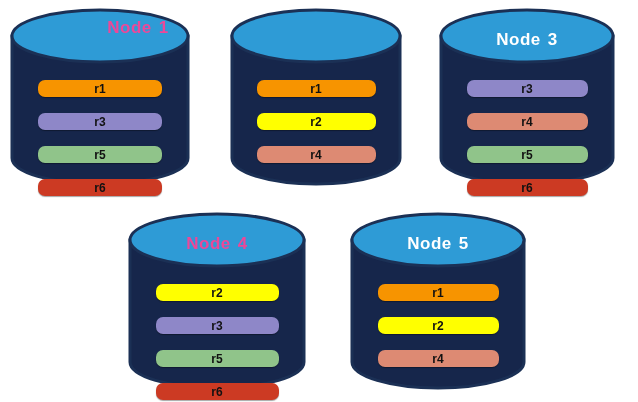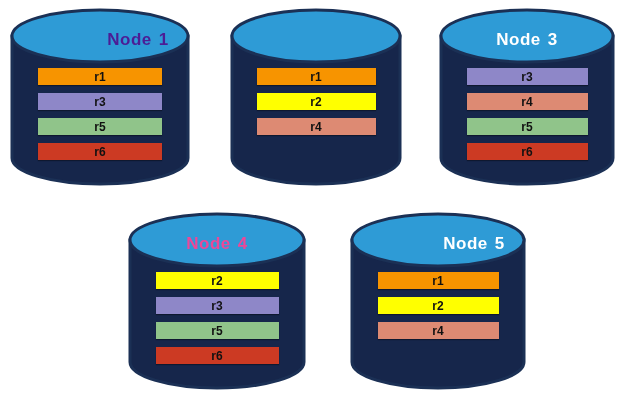--- a/index.html
+++ b/index.html
@@ -45,22 +45,22 @@
 
   
   .bars {
     position: absolute;
     left: 0;
     width: 100%;
   }
   .bar {
     position: relative;
     height: 17px;
-    border-radius: 0;
-    margin: 4px auto 8px auto;
+    border-radius: 7px;
+    margin: 16px auto 8px auto;
     box-sizing: border-box;
     box-shadow: 0 1px 1px rgba(0,0,0,0.35);
   }
   .bar:last-child {
     margin-bottom: 0;
   }
   .bar-label {
     position: absolute;
     left: 0;
     top: 0;
@@ -77,21 +77,21 @@
 </style>
 </head>
 <body>
 
 <div id="canvas" style="background: rgb(255, 255, 255);">
     <div class="node" style="left: 10px; top: 8px; width: 180px; height: 178px;">
       <svg class="node-svg" width="180" height="178" viewBox="0 0 180 178">
         <path d="M 2,28 L 2,150 A 88,26 0 0 0 178,150 L 178,28 Z" fill="#16264b" stroke="#1b3055" stroke-width="3"></path>
         <ellipse cx="90" cy="28" rx="88" ry="26" fill="#2e9bd6" stroke="#1b3055" stroke-width="3"></ellipse>
       </svg>
-      <div class="node-title" style="top: 22px; color: #4c1d95; padding-left: 38px;"><span>Node</span><span class="num">1</span></div>
+      <div class="node-title" style="top: 10px; color: #ec4899; padding-left: 38px;"><span>Node</span><span class="num">1</span></div>
       <div class="bars" style="top: 56px;">
         <div class="bar" style="background: rgb(247, 148, 0); width: 124px;">
           <span class="bar-label" style="color: rgb(17, 17, 17);">r1</span>
         </div>
         <div class="bar" style="background: rgb(142, 135, 200); width: 124px;">
           <span class="bar-label" style="color: rgb(17, 17, 17);">r3</span>
         </div>
         <div class="bar" style="background: rgb(144, 196, 138); width: 124px;">
           <span class="bar-label" style="color: rgb(17, 17, 17);">r5</span>
         </div>
@@ -157,21 +157,21 @@
         <div class="bar" style="background: rgb(204, 58, 35); width: 123px;">
           <span class="bar-label" style="color: rgb(17, 17, 17);">r6</span>
         </div>
       </div>
     </div>
     <div class="node" style="left: 350px; top: 212px; width: 176px; height: 178px;">
       <svg class="node-svg" width="176" height="178" viewBox="0 0 176 178">
         <path d="M 2,28 L 2,150 A 86,26 0 0 0 174,150 L 174,28 Z" fill="#16264b" stroke="#1b3055" stroke-width="3"></path>
         <ellipse cx="88" cy="28" rx="86" ry="26" fill="#2e9bd6" stroke="#1b3055" stroke-width="3"></ellipse>
       </svg>
-      <div class="node-title" style="top: 22px; color: rgb(255, 255, 255); margin-left: 36px;"><span>Node</span><span class="num">5</span></div>
+      <div class="node-title" style="top: 22px; color: rgb(255, 255, 255);"><span>Node</span><span class="num">5</span></div>
       <div class="bars" style="top: 56px;">
         <div class="bar" style="background: rgb(247, 148, 0); width: 121px;">
           <span class="bar-label" style="color: rgb(17, 17, 17);">r1</span>
         </div>
         <div class="bar" style="background: rgb(255, 255, 0); width: 121px;">
           <span class="bar-label" style="color: rgb(17, 17, 17);">r2</span>
         </div>
         <div class="bar" style="background: rgb(221, 138, 115); width: 121px;">
           <span class="bar-label" style="color: rgb(17, 17, 17);">r4</span>
         </div>

